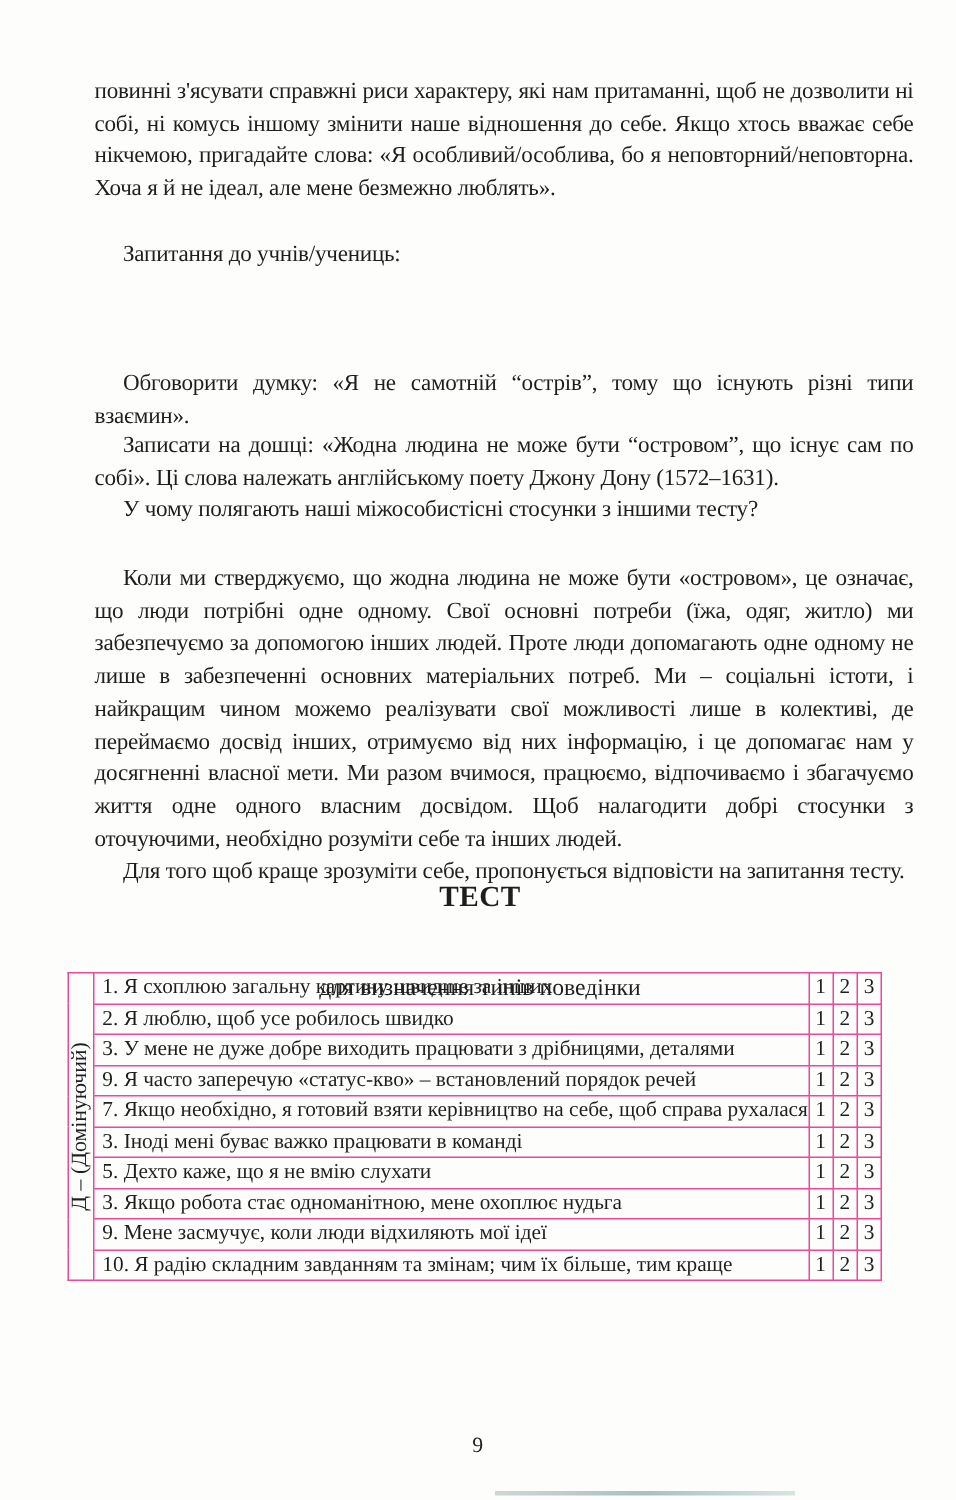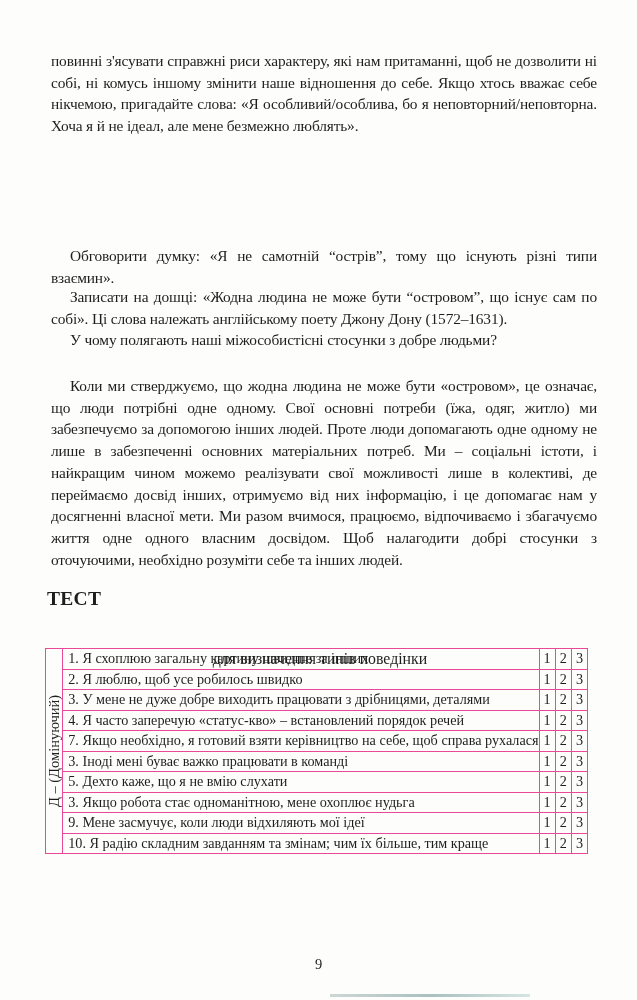--- a/index.html
+++ b/index.html
@@ -6,23 +6,23 @@
     body {
       width: 637px; height: 1000px; background: #fdfdfc; position: relative; overflow: hidden;
       font-family: "Liberation Serif", "DejaVu Serif", serif; color: #1e1e1e;
     }
     .page { position: absolute; left: 47px; top: 0; width: 546px; }
     .p {
       font-size: 15.4px; line-height: 21.7px; text-align: justify; margin: 0;
       letter-spacing: -0.15px;
     }
     .p.indent { text-indent: 19px; }
-    .block { position: absolute; left: 4px; width: 546px; }
+    .block { position: absolute; left: 16px; width: 546px; }
     .title {
-      position: absolute; left: 0; width: 546px; text-align: left;
+      position: absolute; left: 0; width: 546px; text-align: center;
       font-weight: bold; font-size: 19.5px; top: 588px; letter-spacing: 0.3px;
     }
     .subtitle {
       position: absolute; left: 0; width: 546px; text-align: center;
       font-size: 15.8px; top: 650px; font-family: Liberation Serif, serif;
     }
     table.test {
       position: absolute; left: 45px; top: 648px; border-collapse: collapse;
       width: 543px; font-size: 14.2px;
     }
@@ -50,33 +50,35 @@
   </style>
 </head>
 <body>
 
 <div class="page">
   <div class="block" style="top:50px;">
     <p class="p">повинні з'ясувати справжні риси характеру, які нам притаманні, щоб не дозволити ні собі, ні комусь іншому змінити наше відношення до себе. Якщо хтось вважає себе нікчемою, пригадайте слова: «Я особливий/особлива, бо я неповторний/неповторна. Хоча я й не ідеал, але мене безмежно люблять».</p>
   </div>
 
   <div class="block" style="top:159px;">
+    <p class="p indent">Запитання до учнів/учениць:</p>
   </div>
 
   <div class="block" style="top:245px;">
     <p class="p indent">Обговорити думку: «Я не самотній “острів”, тому що існують різні типи взаємин».</p>
   </div>
 
   <div class="block" style="top:267px;">
     <p class="p indent" style="margin-top:19px;">Записати на дошці: «Жодна людина не може бути “островом”, що існує сам по собі». Ці слова належать англійському поету Джону Дону (1572–1631).</p>
-    <p class="p indent">У чому полягають наші міжособистісні стосунки з добре людьми?</p>
+    <p class="p indent">У чому полягають наші міжособистісні стосунки з іншими тесту?</p>
   </div>
 
   <div class="block" style="top:375px;">
     <p class="p indent">Коли ми стверджуємо, що жодна людина не може бути «островом», це означає, що люди потрібні одне одному. Свої основні потреби (їжа, одяг, житло) ми забезпечуємо за допомогою інших людей. Проте люди допомагають одне одному не лише в забезпеченні основних матеріальних потреб. Ми – соціальні істоти, і найкращим чином можемо реалізувати свої можливості лише в колективі, де переймаємо досвід інших, отримуємо від них інформацію, і це допомагає нам у досягненні власної мети. Ми разом вчимося, працюємо, відпочиваємо і збагачуємо життя одне одного власним досвідом. Щоб налагодити добрі стосунки з оточуючими, необхідно розуміти себе та інших людей.</p>
+    <p class="p indent">Для того щоб краще зрозуміти себе, пропонується відповісти на запитання тесту.</p>
   </div>
 
   <div class="title">ТЕСТ</div>
   <div class="subtitle">для визначення типів поведінки</div>
 </div>
 
 <table class="test">
   <tbody>
     <tr>
       <td class="label-col" rowspan="10">
@@ -93,21 +95,21 @@
       <td class="score">2</td>
       <td class="score">3</td>
     </tr>
     <tr>
       <td>3. У мене не дуже добре виходить працювати з дрібницями, деталями</td>
       <td class="score">1</td>
       <td class="score">2</td>
       <td class="score">3</td>
     </tr>
     <tr>
-      <td>4. Я часто заперечую «статус-кво» – встановлений порядок речей</td>
+      <td>9. Я часто заперечую «статус-кво» – встановлений порядок речей</td>
       <td class="score">1</td>
       <td class="score">2</td>
       <td class="score">3</td>
     </tr>
     <tr>
       <td>7. Якщо необхідно, я готовий взяти керівництво на себе, щоб справа рухалася</td>
       <td class="score">1</td>
       <td class="score">2</td>
       <td class="score">3</td>
     </tr>

